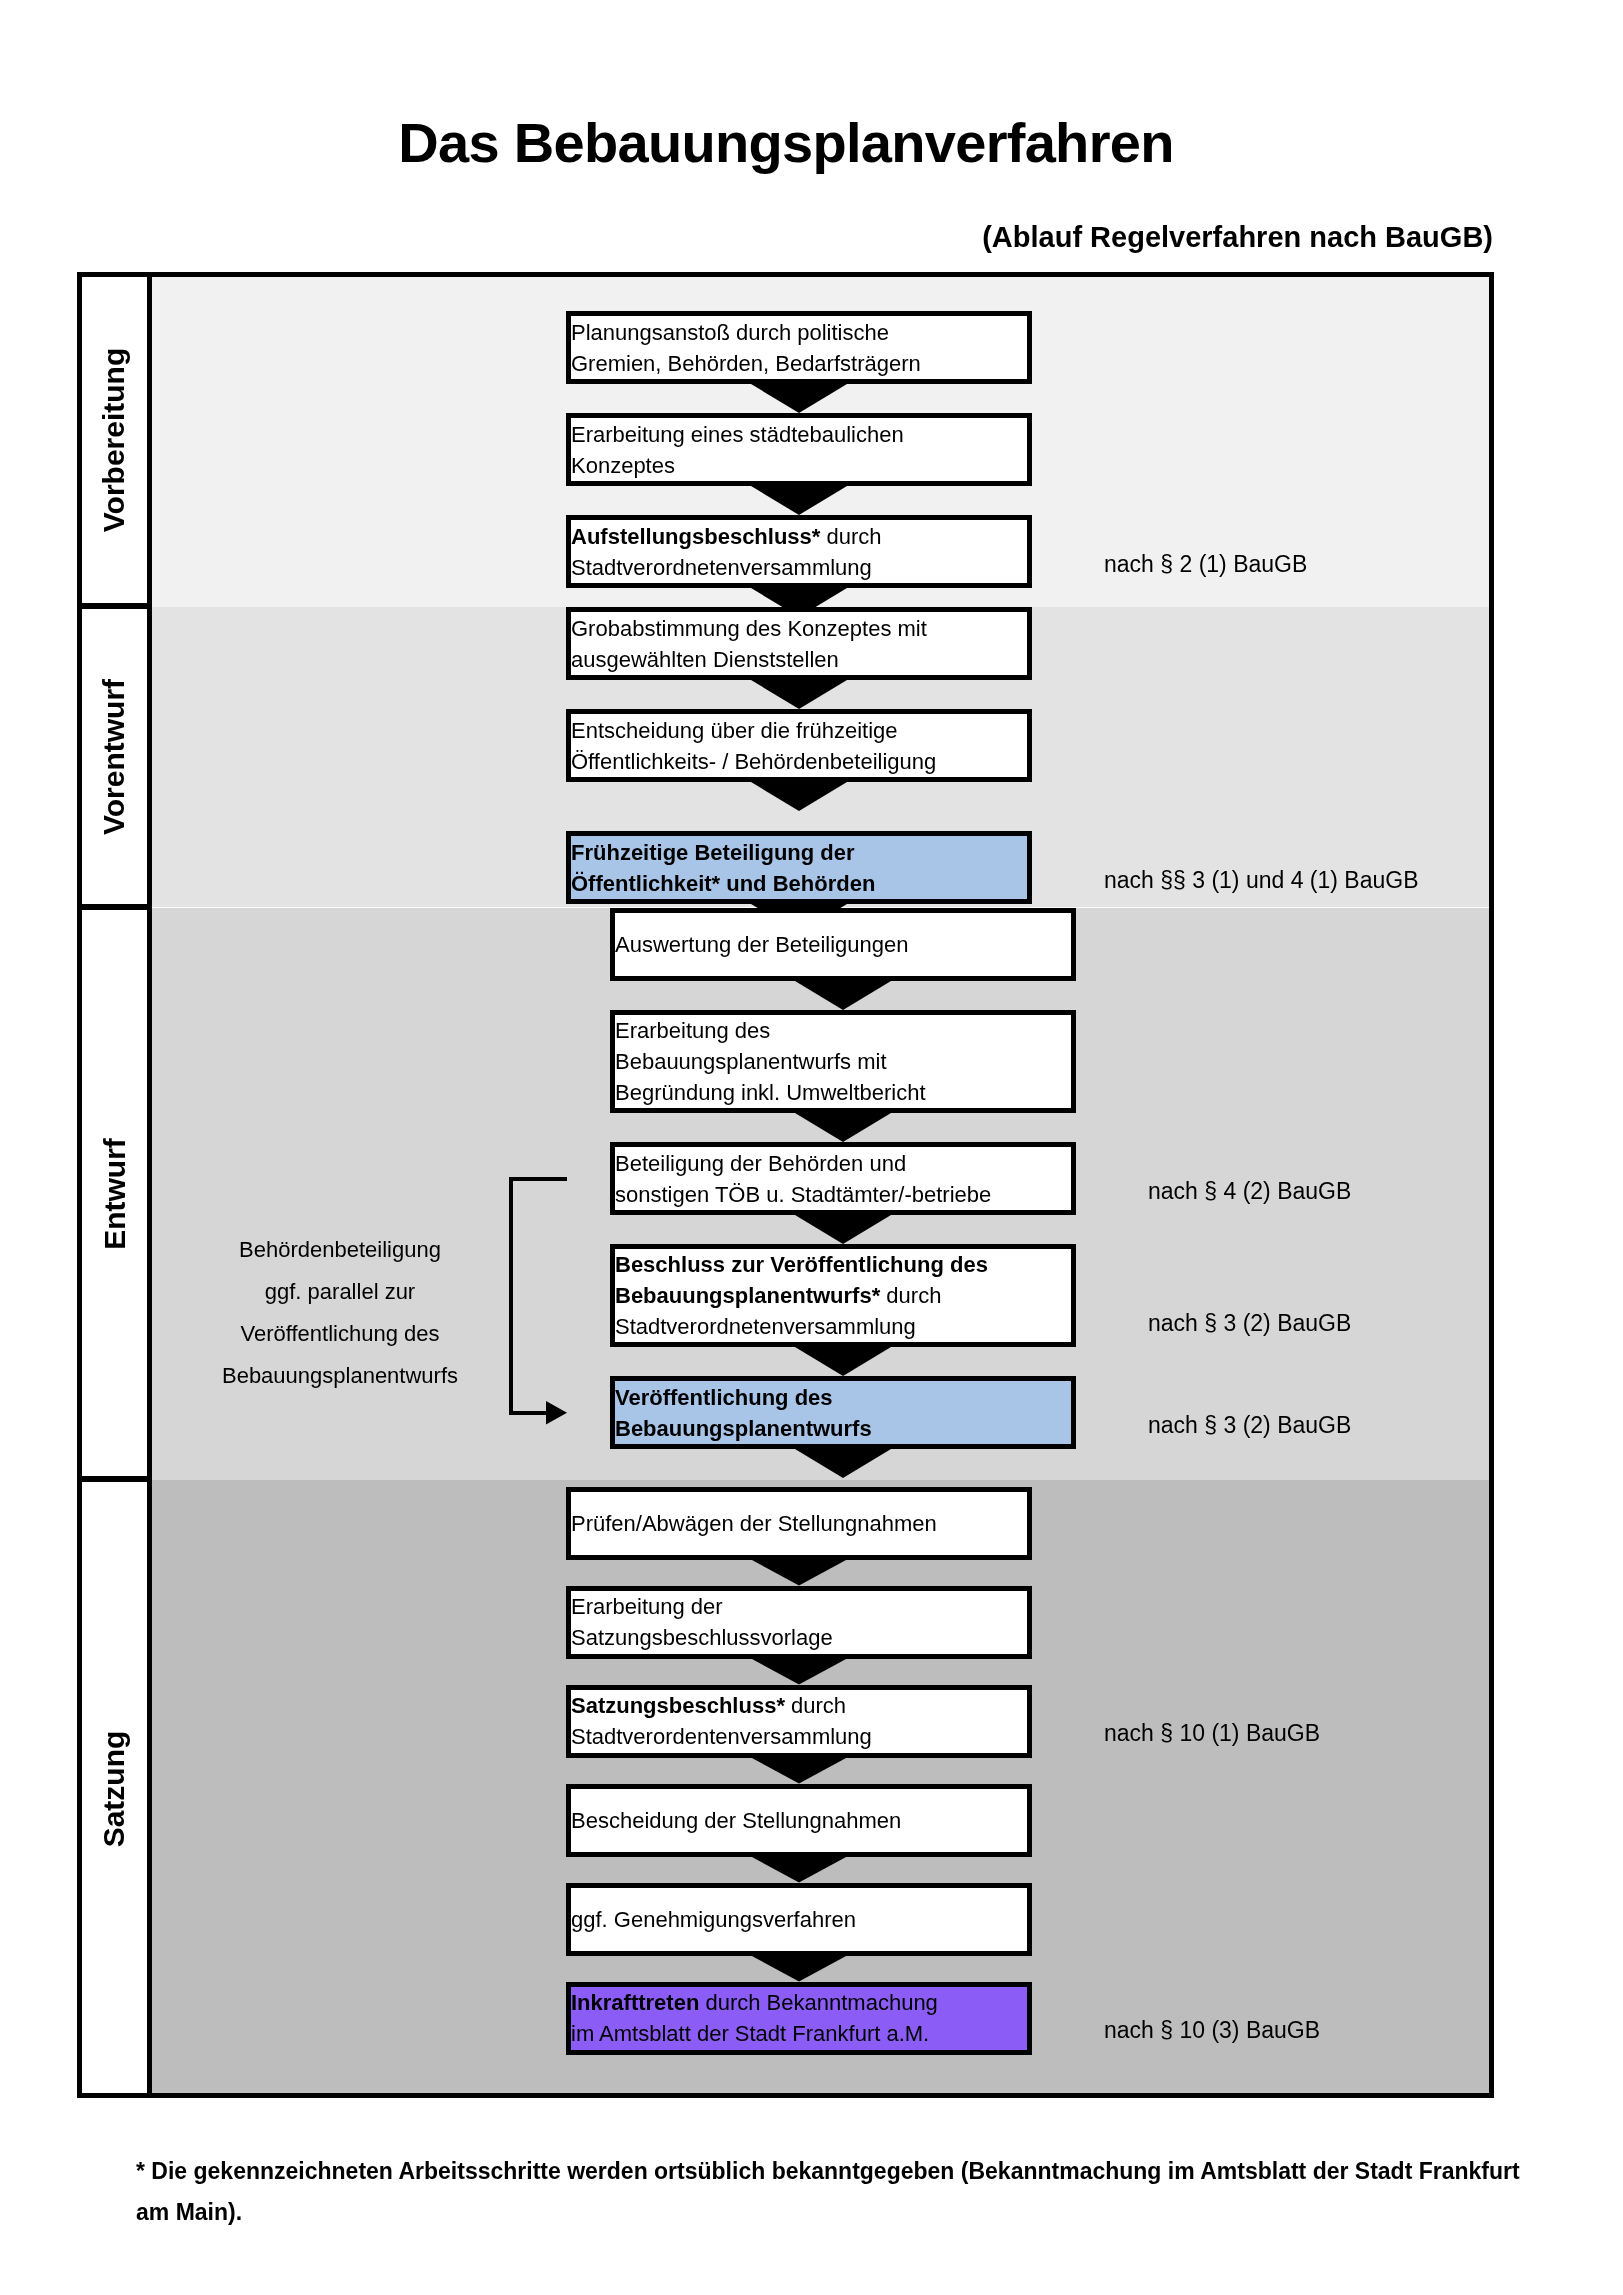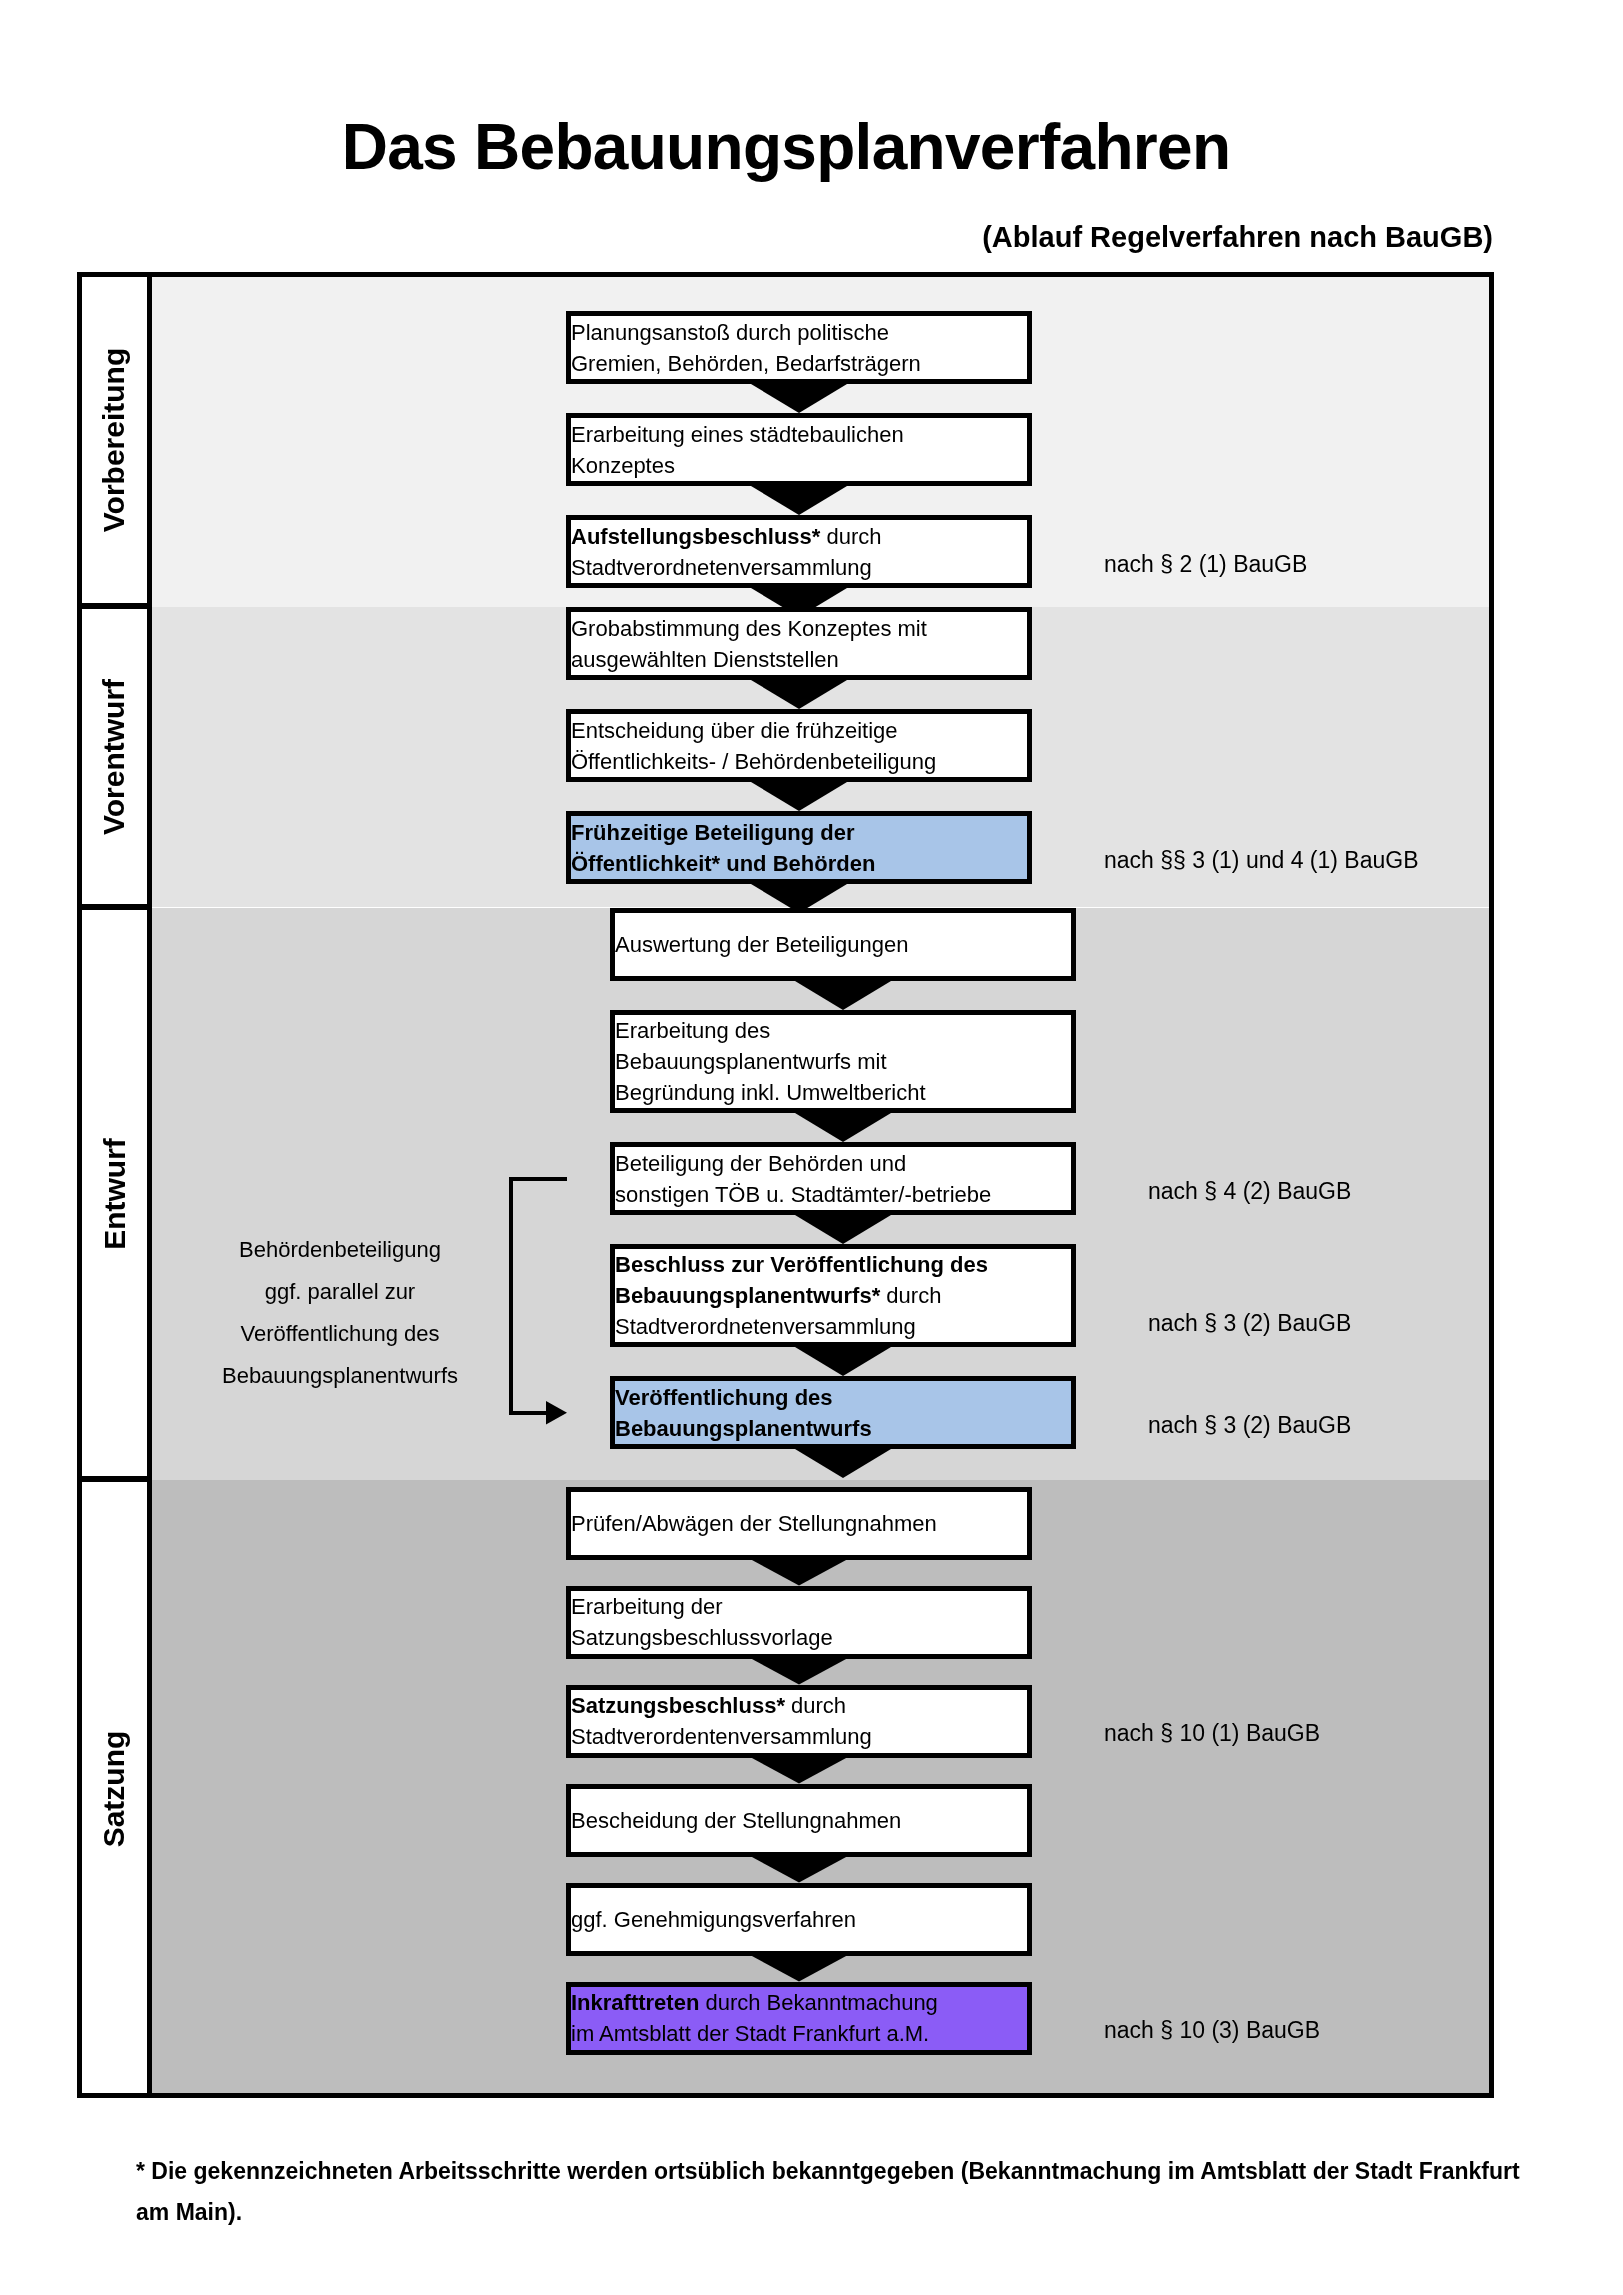--- a/index.html
+++ b/index.html
@@ -1,21 +1,21 @@
 <!DOCTYPE html>
 <html style="font-size:10.5px"><head>
 <meta charset="utf-8">
 <style>
   html,body{margin:0;padding:0;background:#ffffff;}
   body{font-family:"Liberation Sans", sans-serif; color:#000;}
   .stage{position:relative;width:1623px;height:2295px;background:#fff;overflow:hidden;}
 
   
   .title{position:absolute;left:79px;top:110px;width:1414px;text-align:center;
-         font-size:64px;font-weight:bold;letter-spacing:-0.7px;}
+         font-size:56px;font-weight:bold;letter-spacing:-0.7px;}
   .subtitle{position:absolute;left:79px;top:221px;width:1414px;text-align:right;
          font-size:29px;font-weight:bold;}
 
   
   .band{position:absolute;left:152px;width:1337px;z-index:0;}
   #band-0{top:272px;height:336px;}
   #band-1{top:607px;height:300px;}
   #band-2{top:908px;height:572px;}
   #band-3{top:1480px;height:618px;}
 
@@ -143,21 +143,21 @@
       <div class="row">
         <div class="box h2">
           <div class="bline"><span>Entscheidung über die frühzeitige</span></div>
           <div class="bline"><span>Öffentlichkeits- / Behördenbeteiligung</span></div>
         </div>
       </div>
       <div class="arrow">
         <i></i>
       </div>
       <div class="row">
-        <div class="box h2 blue" style="background: rgb(168, 197, 232);">
+        <div class="box h2 blue" style="background: rgb(168, 197, 232); margin-top: 20px;">
           <div class="bline"><span class="bold">Frühzeitige Beteiligung der</span></div>
           <div class="bline"><span class="bold">Öffentlichkeit* und Behörden</span></div>
         </div>
         <span class="note">nach §§ 3 (1) und 4 (1) BauGB</span>
       </div>
       <div class="arrow">
         <i></i>
       </div>
     </div>
   <div class="phase" id="phase-2">

